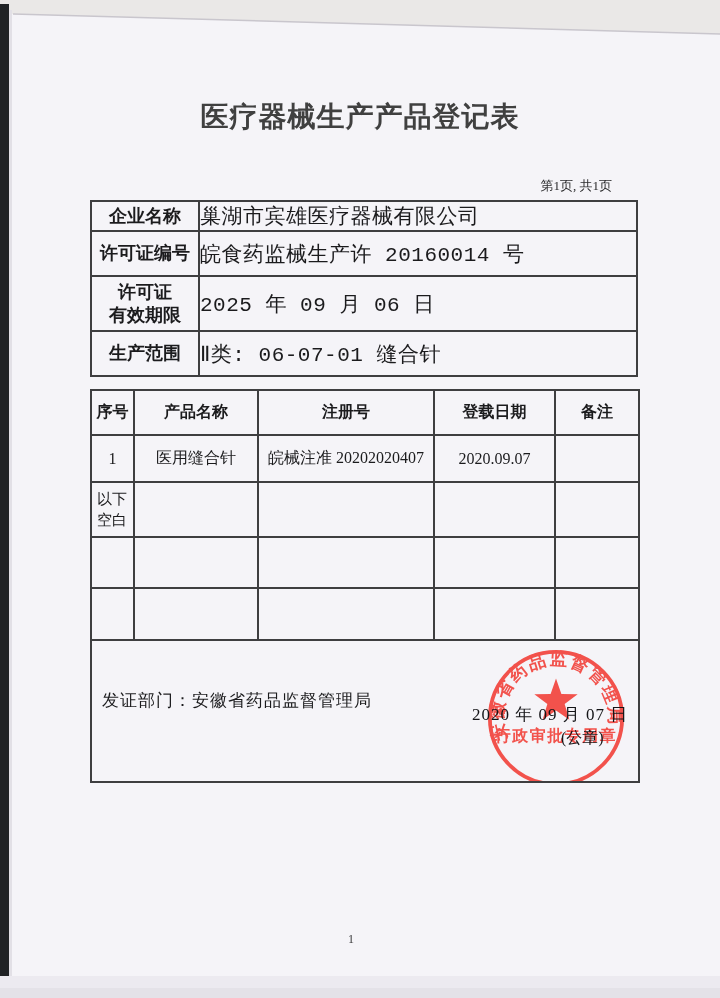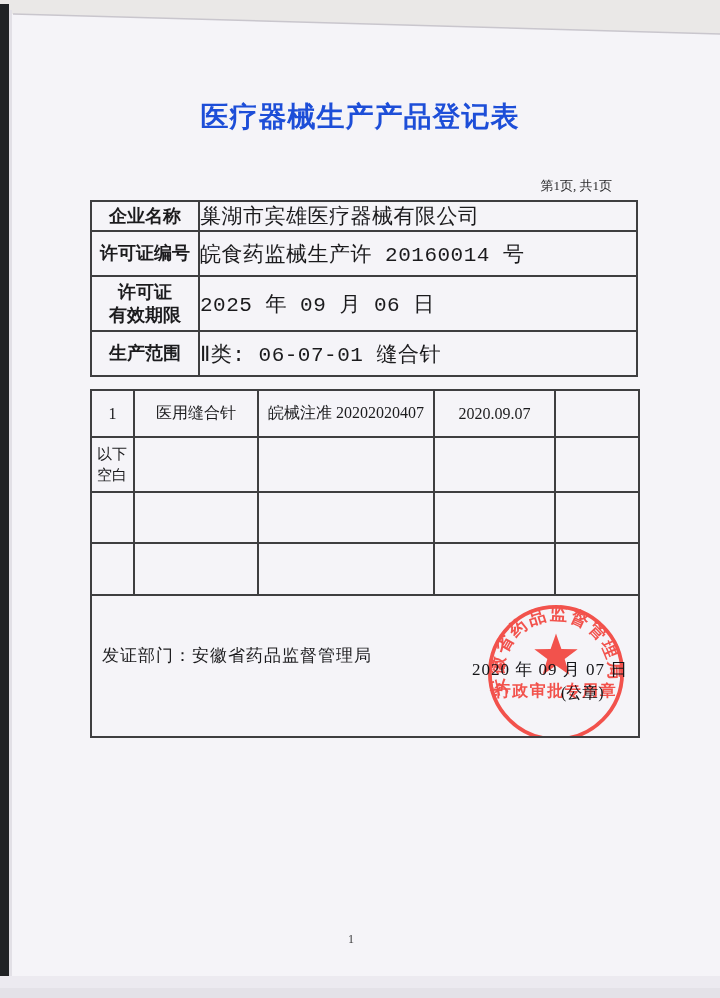--- a/index.html
+++ b/index.html
@@ -10,21 +10,21 @@
     background:#f5f4f8; overflow:hidden;
     font-family:"Liberation Serif","DejaVu Serif",serif;
     color:#1b1b1d;
   }
   .scan-artifacts { position:absolute; inset:0; z-index:0; pointer-events:none; }
   .content { position:absolute; inset:0; z-index:1; }
 
   .title {
     position:absolute; top:98px; left:0; width:720px;
     text-align:center; font-size:28px; font-weight:bold; letter-spacing:1px;
-    color:#1d4ed8;
+    color:#404040;
   }
   .page-info {
     position:absolute; top:177px; left:0; width:612px;
     text-align:right; font-size:13px; color:#2a2a2c;
   }
 
   table { border-collapse:collapse; table-layout:fixed; }
   td { border:2px solid #3e3e40; overflow:hidden; }
 
   .info-table { position:absolute; top:200px; left:90px; width:548px; }
@@ -127,20 +127,27 @@
 
     <table class="product-table">
       <colgroup>
         <col style="width:43px">
           <col style="width:124px">
           <col style="width:176px">
         <col style="width:121px">
           <col style="width:84px">
       </colgroup>
       <tbody>
+        <tr class="hdr">
+          <td>序号</td>
+          <td>产品名称</td>
+          <td>注册号</td>
+          <td>登载日期</td>
+          <td>备注</td>
+        </tr>
         <tr class="prow">
           <td>1</td>
           <td>医用缝合针</td>
           <td>皖械注准 20202020407</td>
           <td>2020.09.07</td>
           <td></td>
         </tr>
         <tr class="blank-note-row">
           <td class="note">
             <div>以下</div>

